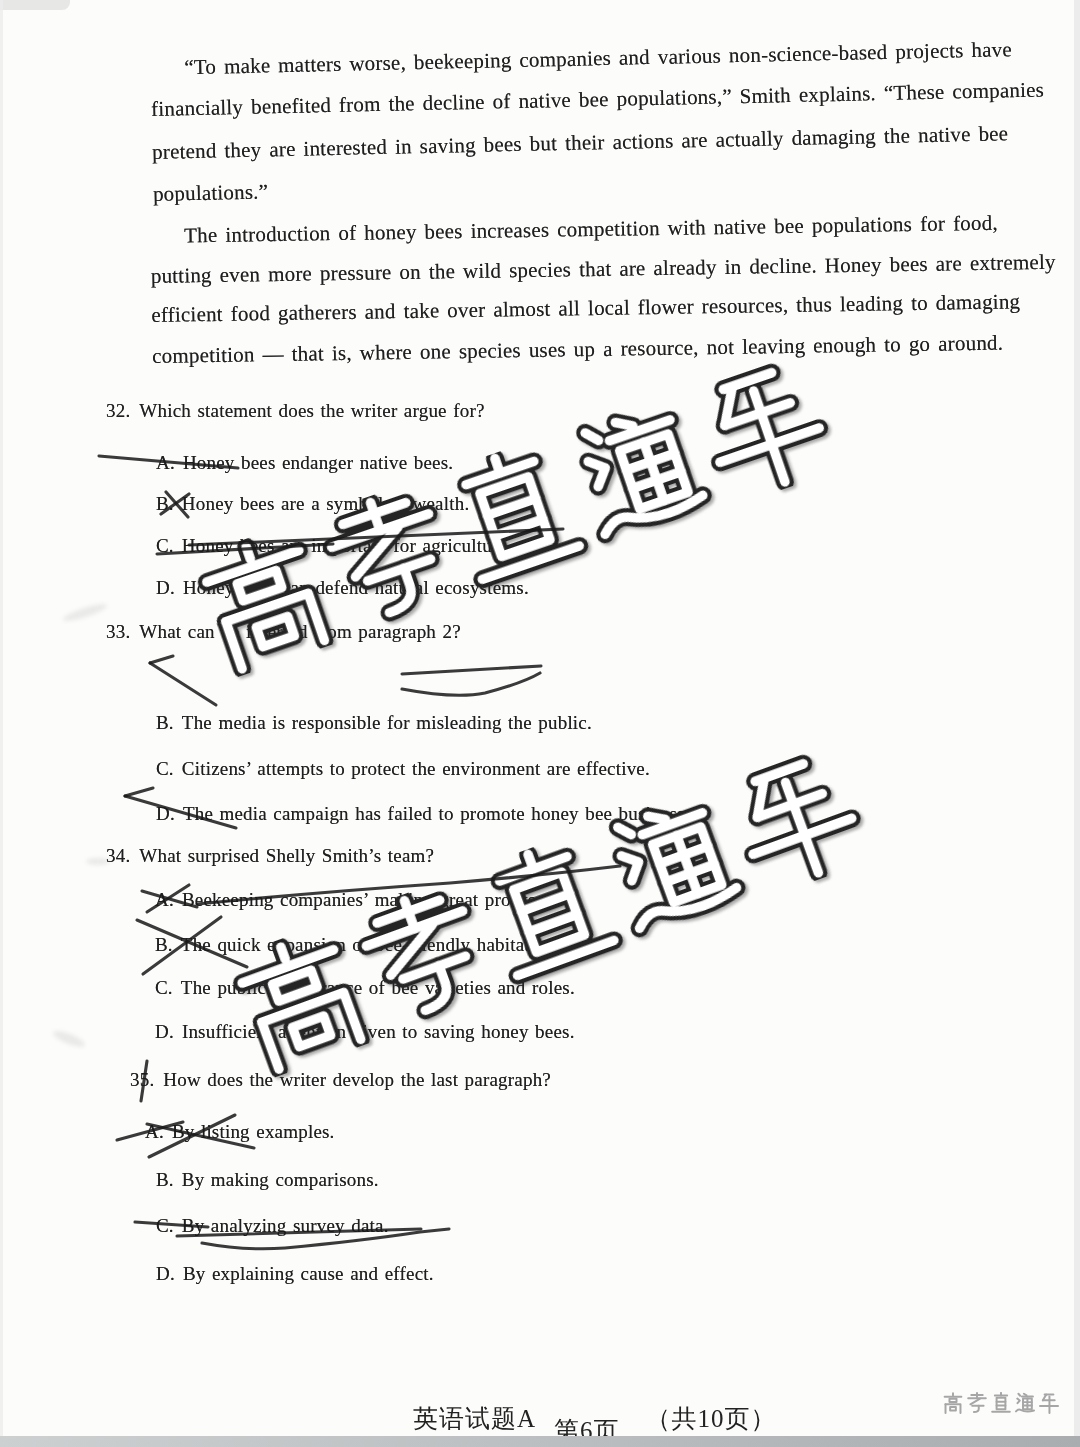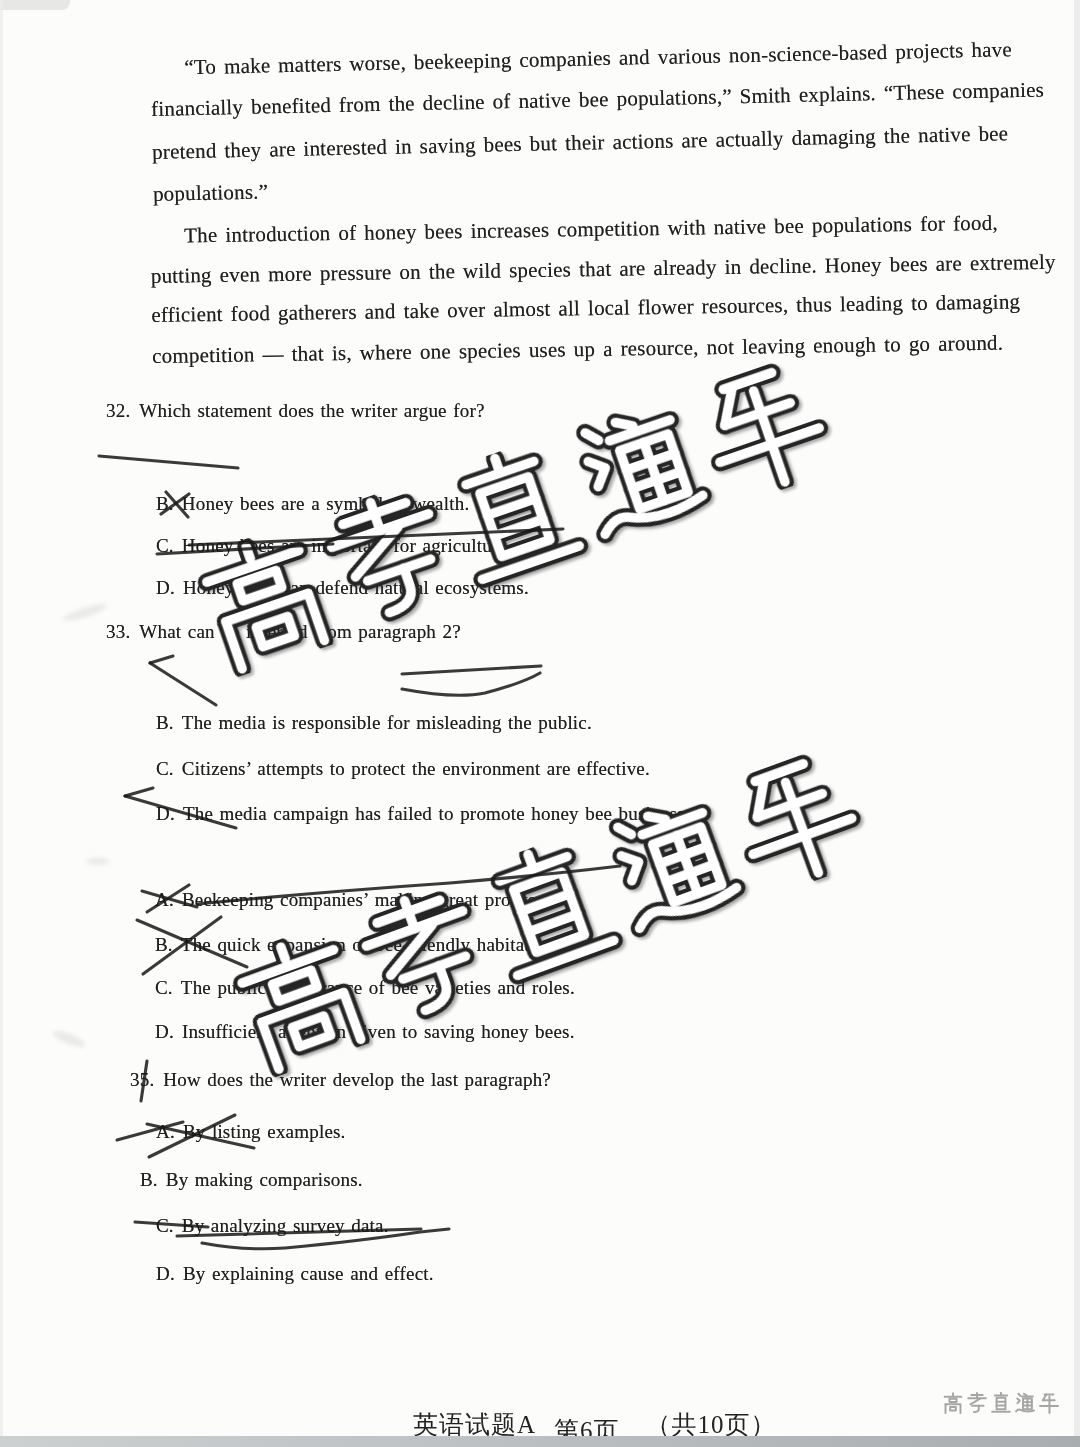--- a/index.html
+++ b/index.html
@@ -32,21 +32,21 @@
   .wm-char{width:128px;height:128px;filter:drop-shadow(2px 3px 1.5px rgba(40,40,40,.38));}
   .stroke-outer{stroke:#252525;stroke-width:14;fill:none;stroke-linecap:round;stroke-linejoin:round;}
   .stroke-inner{stroke:#ffffff;stroke-width:7.5;fill:none;stroke-linecap:round;stroke-linejoin:round;}
   #wm1{left:204px;top:557px;transform:rotate(-19deg);}
   #wm2{left:240px;top:958px;transform:rotate(-20deg);}
   
   #pen{position:absolute;left:0;top:0;pointer-events:none;}
   #pen path{stroke:#1a1a1a;stroke-width:3.1;fill:none;stroke-linecap:round;stroke-linejoin:round;opacity:.86;}
   
   #footer-center{position:absolute;left:413px;top:1402px;font-size:25px;color:#222;
-    display:flex;align-items:center;letter-spacing:1px;white-space:nowrap;}
+    display:flex;align-items:flex-start;letter-spacing:1px;white-space:nowrap;}
   #footer-center .gap1{margin-right:18px;} #footer-center .gap2{margin-right:26px;margin-top:12px;}
   #footer-brand{position:absolute;left:942px;top:1392px;display:flex;gap:2px;}
   .brand-char{width:22px;height:22px;}
   .brand-stroke{stroke:#a6a6a6;stroke-width:9;fill:none;stroke-linecap:round;stroke-linejoin:round;}
 </style>
 </head>
 <body>
 
 <svg width="0" height="0" style="position:absolute" aria-hidden="true">
   <defs>
@@ -114,20 +114,23 @@
   <div id="para2" class="para">
     <div class="line indent" style="top:0">The introduction of honey bees increases competition with native bee populations for food,</div>
     <div class="line" style="top:40px">putting even more pressure on the wild species that are already in decline. Honey bees are extremely</div>
     <div class="line" style="top:79px">efficient food gatherers and take over almost all local flower resources, thus leading to damaging</div>
     <div class="line" style="top:120px">competition — that is, where one species uses up a resource, not leaving enough to go around.</div>
   </div>
 
   <div class="qline" style="left:106px;top:400px">
     <span class="qnum">32.</span><span>Which statement does the writer argue for?</span>
   </div>
+  <div class="qline" style="left:156px;top:452px">
+    <span class="olabel">A.</span><span>Honey bees endanger native bees.</span>
+  </div>
   <div class="qline" style="left:156px;top:493px">
     <span class="olabel">B.</span><span>Honey bees are a symbol of wealth.</span>
   </div>
   <div class="qline" style="left:156px;top:535px">
     <span class="olabel">C.</span><span>Honey bees are important for agriculture.</span>
   </div>
   <div class="qline" style="left:156px;top:577px">
     <span class="olabel">D.</span><span>Honey bees can defend natural ecosystems.</span>
   </div>
 
@@ -137,40 +140,43 @@
   <div class="qline" style="left:156px;top:758px">
     <span class="olabel">C.</span><span>Citizens’ attempts to protect the environment are effective.</span>
   </div>
   <div class="qline" style="left:156px;top:712px">
     <span class="olabel">B.</span><span>The media is responsible for misleading the public.</span>
   </div>
   <div class="qline" style="left:156px;top:803px">
     <span class="olabel">D.</span><span>The media campaign has failed to promote honey bee businesses.</span>
   </div>
 
+  <div class="qline" style="left:106px;top:845px">
+    <span class="qnum">34.</span><span>What surprised Shelly Smith’s team?</span>
+  </div>
   <div class="qline" style="left:155px;top:889px">
     <span class="olabel">A.</span><span>Beekeeping companies’ making great profits.</span>
   </div>
   <div class="qline" style="left:155px;top:934px">
     <span class="olabel">B.</span><span>The quick expansion of bee-friendly habitats.</span>
   </div>
   <div class="qline" style="left:155px;top:977px">
     <span class="olabel">C.</span><span>The public’s ignorance of bee varieties and roles.</span>
   </div>
   <div class="qline" style="left:155px;top:1021px">
     <span class="olabel">D.</span><span>Insufficient attention given to saving honey bees.</span>
   </div>
 
   <div class="qline" style="left:130px;top:1069px">
     <span class="qnum">35.</span><span>How does the writer develop the last paragraph?</span>
   </div>
-  <div class="qline" style="left:156px;top:1121px">
+  <div class="qline" style="left:145px;top:1121px">
     <span class="olabel">A.</span><span>By listing examples.</span>
   </div>
-  <div class="qline" style="left:140px;top:1169px">
+  <div class="qline" style="left:156px;top:1169px">
     <span class="olabel">B.</span><span>By making comparisons.</span>
   </div>
   <div class="qline" style="left:156px;top:1263px">
     <span class="olabel">D.</span><span>By explaining cause and effect.</span>
   </div>
   <div class="qline" style="left:156px;top:1215px">
     <span class="olabel">C.</span><span>By analyzing survey data.</span>
   </div>
 
   <div id="wm1" class="wm" aria-label="高考直通车">

